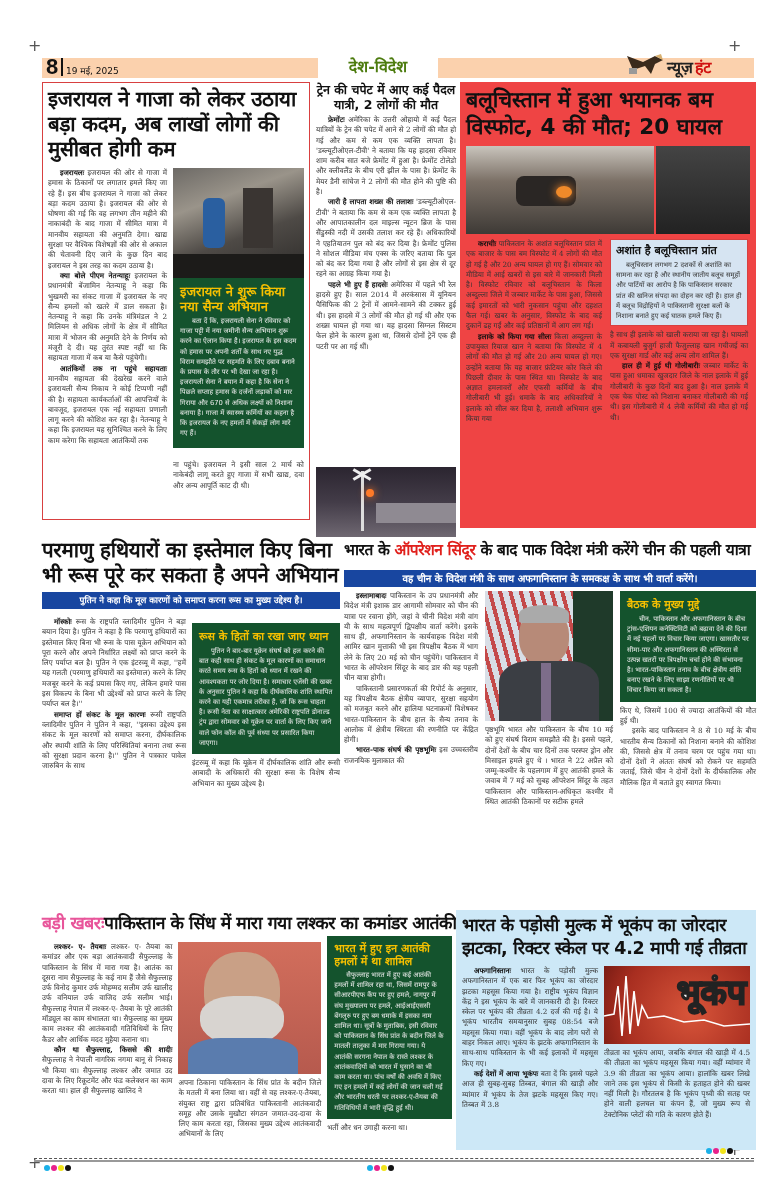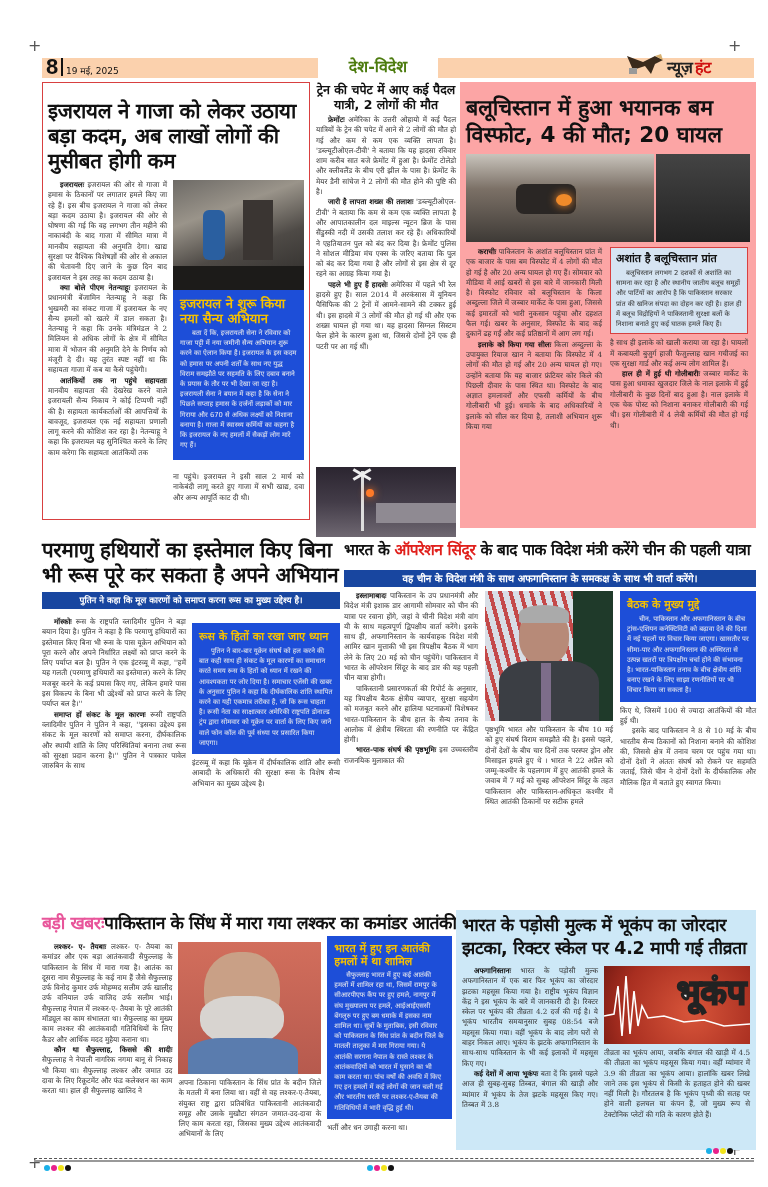--- a/index.html
+++ b/index.html
@@ -12,21 +12,21 @@
 .sect{position:absolute;left:318px;top:56px;width:120px;height:22px;background:#fff;text-align:center;font:bold 16px "DejaVu Sans",sans-serif;color:#4d7c0f;line-height:22px}
 .logo{position:absolute;left:625px;top:48px;height:30px;display:flex;align-items:flex-end;gap:2px}
 .logo .bird{width:40px;height:28px}
 .logo .t1{font:bold 16px "DejaVu Sans",sans-serif;color:#222}
 .logo .t2{font:bold 16px "DejaVu Sans",sans-serif;color:#d01010}
 .box{position:absolute}
 .hl{font-family:"DejaVu Sans",sans-serif;font-weight:bold;color:#111;line-height:1.12}
 .body{font-size:7.2px;line-height:10.3px;text-align:justify;color:#333}
 .body p{text-indent:12px}
 .body b{color:#111}
-.blk{background:#1d4ed8;color:#eee;padding:6px 7px;font-family:"DejaVu Sans",sans-serif;font-size:6.8px;line-height:10.2px}
+.blk{background:#14532d;color:#eee;padding:6px 7px;font-family:"DejaVu Sans",sans-serif;font-size:6.8px;line-height:10.2px}
 .blk .bt{font-weight:bold;font-size:13px;line-height:15px;color:#f6c000;margin-bottom:2px}
 .bluebar{background:#1846a0;color:#fff;font:bold 10px "DejaVu Sans",sans-serif;text-align:center;line-height:17px;white-space:nowrap;overflow:hidden}
 .cutline{position:absolute;left:34px;width:720px;height:4px;border-top:1px dashed #555;border-bottom:2px solid #999}
 .dots{position:absolute;display:flex;gap:1px}
 .dots i{display:block;width:6px;height:6px;border-radius:50%}
 </style>
 </head>
 <body>
 
 <div class="crop" style="left:28px;top:36px">+</div>
@@ -42,21 +42,21 @@
 <div class="logo">
   <svg class="bird" viewBox="0 0 40 28">
     <path d="M2 6 L18 12 L30 6 L38 10 L30 14 L26 24 L20 16 L8 20 Z" fill="#3a2a1c"></path>
     <path d="M30 6 L36 4 L38 10 Z" fill="#d8b070"></path>
     <rect x="4" y="18" width="8" height="6" fill="#999"></rect>
   </svg>
   <span class="t1">न्यूज़</span>
   <span class="t2">हंट</span>
 </div>
 
-<div class="box" style="left:42px;top:82px;width:268px;height:438px;border:1.5px solid #d84040;padding:16px 5px">
+<div class="box" style="left:42px;top:82px;width:268px;height:438px;border:1.5px solid #d84040;padding:4px 5px">
   <div class="hl" style="font-size:20.5px;line-height:25px;letter-spacing:-0.3px">इजरायल ने गाजा को लेकर उठाया बड़ा कदम, अब लाखों लोगों की मुसीबत होगी कम</div>
   <div style="display:flex;gap:6px;margin-top:6px">
     <div class="body" style="width:120px">
       <p><b>इजरायलः</b><span> इजरायल की ओर से गाजा में हमास के ठिकानों पर लगातार हमले किए जा रहे हैं। इस बीच इजरायल ने गाजा को लेकर बड़ा कदम उठाया है। इजरायल की ओर से घोषणा की गई कि वह लगभग तीन महीने की नाकाबंदी के बाद गाजा में सीमित मात्रा में मानवीय सहायता की अनुमति देगा। खाद्य सुरक्षा पर वैश्विक विशेषज्ञों की ओर से अकाल की चेतावनी दिए जाने के कुछ दिन बाद इजरायल ने इस तरह का कदम उठाया है।</span></p>
       <p><b>क्या बोले पीएम नेतन्याहूः</b><span> इजरायल के प्रधानमंत्री बेंजामिन नेतन्याहू ने कहा कि भुखमरी का संकट गाजा में इजरायल के नए सैन्य हमलों को खतरे में डाल सकता है। नेतन्याहू ने कहा कि उनके मंत्रिमंडल ने 2 मिलियन से अधिक लोगों के क्षेत्र में सीमित मात्रा में भोजन की अनुमति देने के निर्णय को मंजूरी दे दी। यह तुरंत स्पष्ट नहीं था कि सहायता गाजा में कब या कैसे पहुंचेगी।</span></p>
       <p><b>आतंकियों तक ना पहुंचे सहायताः</b><span> मानवीय सहायता की देखरेख करने वाले इजरायली सैन्य निकाय ने कोई टिप्पणी नहीं की है। सहायता कार्यकर्ताओं की आपत्तियों के बावजूद, इजरायल एक नई सहायता प्रणाली लागू करने की कोशिश कर रहा है। नेतन्याहू ने कहा कि इजरायल यह सुनिश्चित करने के लिए काम करेगा कि सहायता आतंकियों तक</span></p>
     </div>
     <div style="width:132px">
       <div style="height:110px;background:linear-gradient(160deg,#6d6a66 0%,#9a948a 30%,#4e4a46 60%,#2c2a28 100%);position:relative;overflow:hidden">
         <div style="position:absolute;left:30px;top:30px;width:22px;height:50px;background:#2a5fa0;border-radius:6px"></div>
@@ -81,21 +81,21 @@
   </div>
   <div style="position:absolute;left:0;top:385px;width:140px;height:70px;background:linear-gradient(180deg,#2b2530 0%,#433c48 50%,#6f6872 100%);overflow:hidden">
     <div style="position:absolute;left:45px;top:4px;width:3px;height:60px;background:#ddd"></div>
     <div style="position:absolute;left:36px;top:6px;width:20px;height:3px;background:#eee;transform:rotate(30deg)"></div>
     <div style="position:absolute;left:36px;top:6px;width:20px;height:3px;background:#eee;transform:rotate(-30deg)"></div>
     <div style="position:absolute;left:50px;top:22px;width:8px;height:8px;border-radius:50%;background:#ff7a28;box-shadow:0 0 8px #ff7a28"></div>
     <div style="position:absolute;left:60px;top:36px;width:80px;height:20px;background:#8f8a92"></div>
   </div>
 </div>
 
-<div class="box" style="left:460px;top:82px;width:296px;height:446px;background:#fca5a5;padding:12px 6px">
+<div class="box" style="left:460px;top:82px;width:296px;height:446px;background:#ef4444;padding:4px 6px">
   <div class="hl" style="font-size:21.5px;line-height:27px">बलूचिस्तान में हुआ भयानक बम विस्फोट, 4 की मौत; 20 घायल</div>
   <div style="margin-top:6px;height:88px;display:flex;gap:2px">
     <div style="flex:2;background:linear-gradient(180deg,#c9c4bc 0%,#7b7066 40%,#3e3a36 100%);position:relative;overflow:hidden">
       <div style="position:absolute;left:50px;top:30px;width:60px;height:30px;background:#2a2624;border-radius:8px"></div>
       <div style="position:absolute;left:90px;top:40px;width:16px;height:12px;background:#f08a2a;border-radius:50%;box-shadow:0 0 10px #ff9030"></div>
     </div>
     <div style="flex:1;background:linear-gradient(180deg,#444 0%,#222 100%)"></div>
   </div>
   <div style="display:flex;gap:8px;margin-top:5px">
     <div class="body" style="width:136px">

